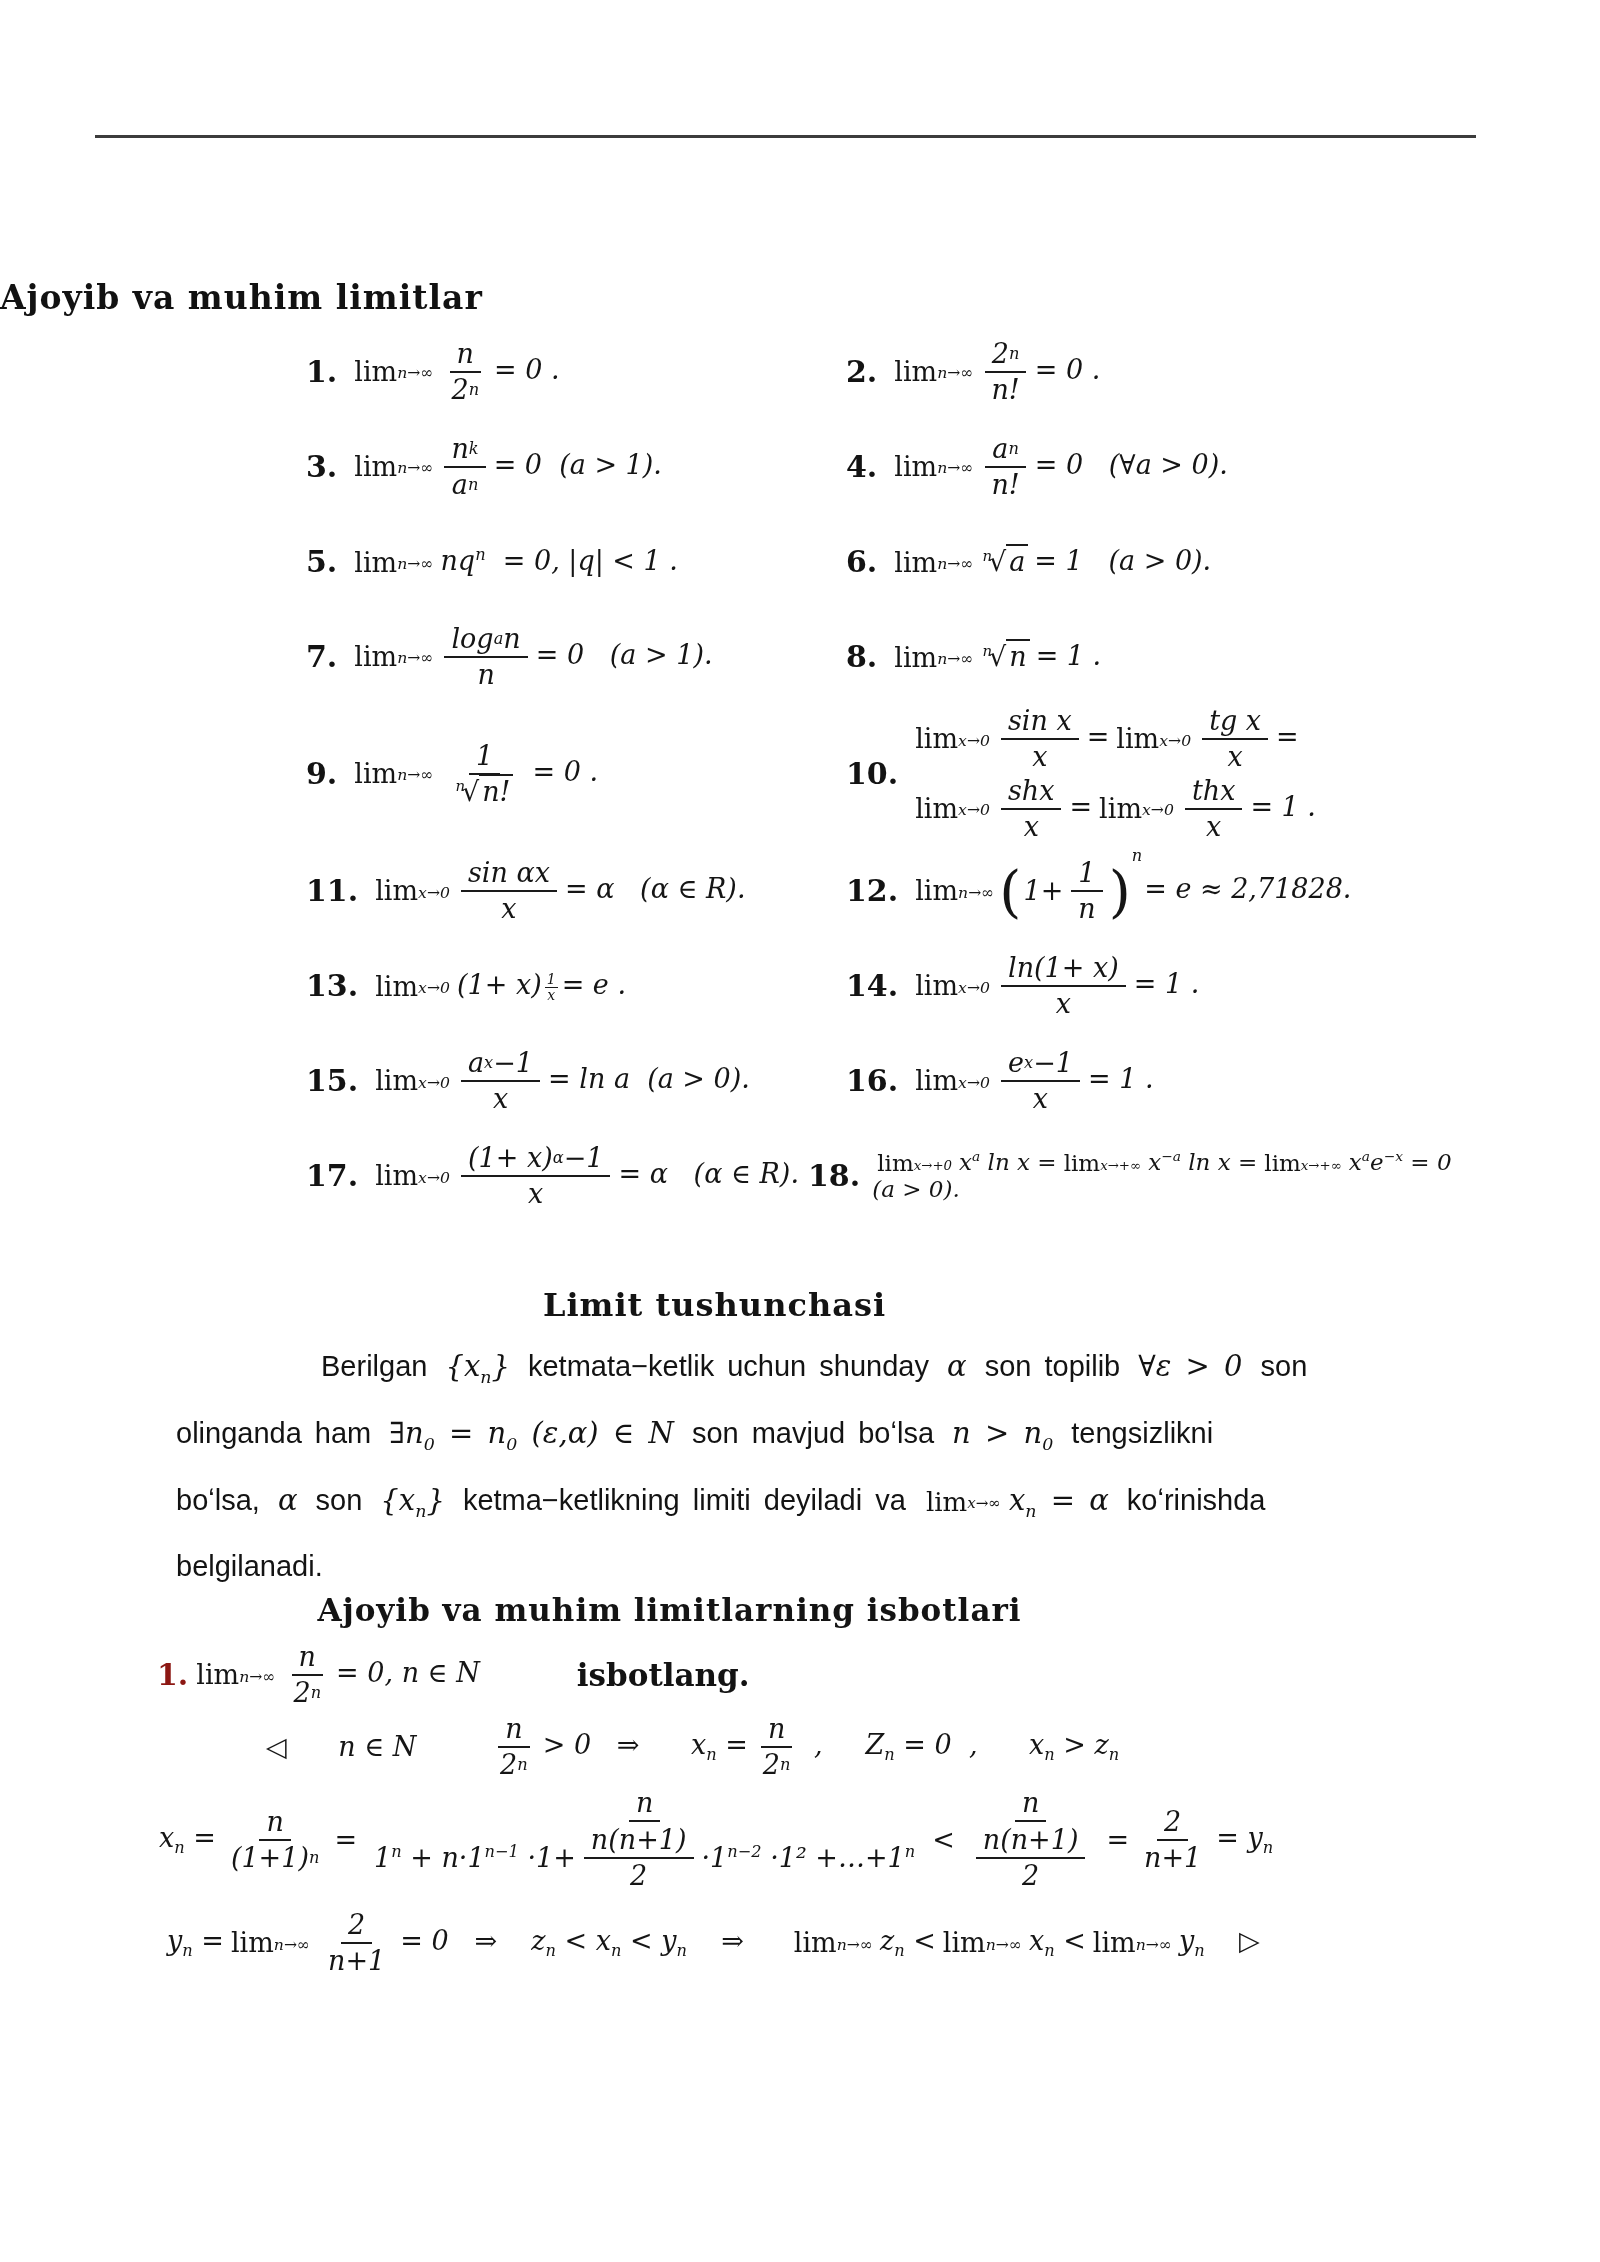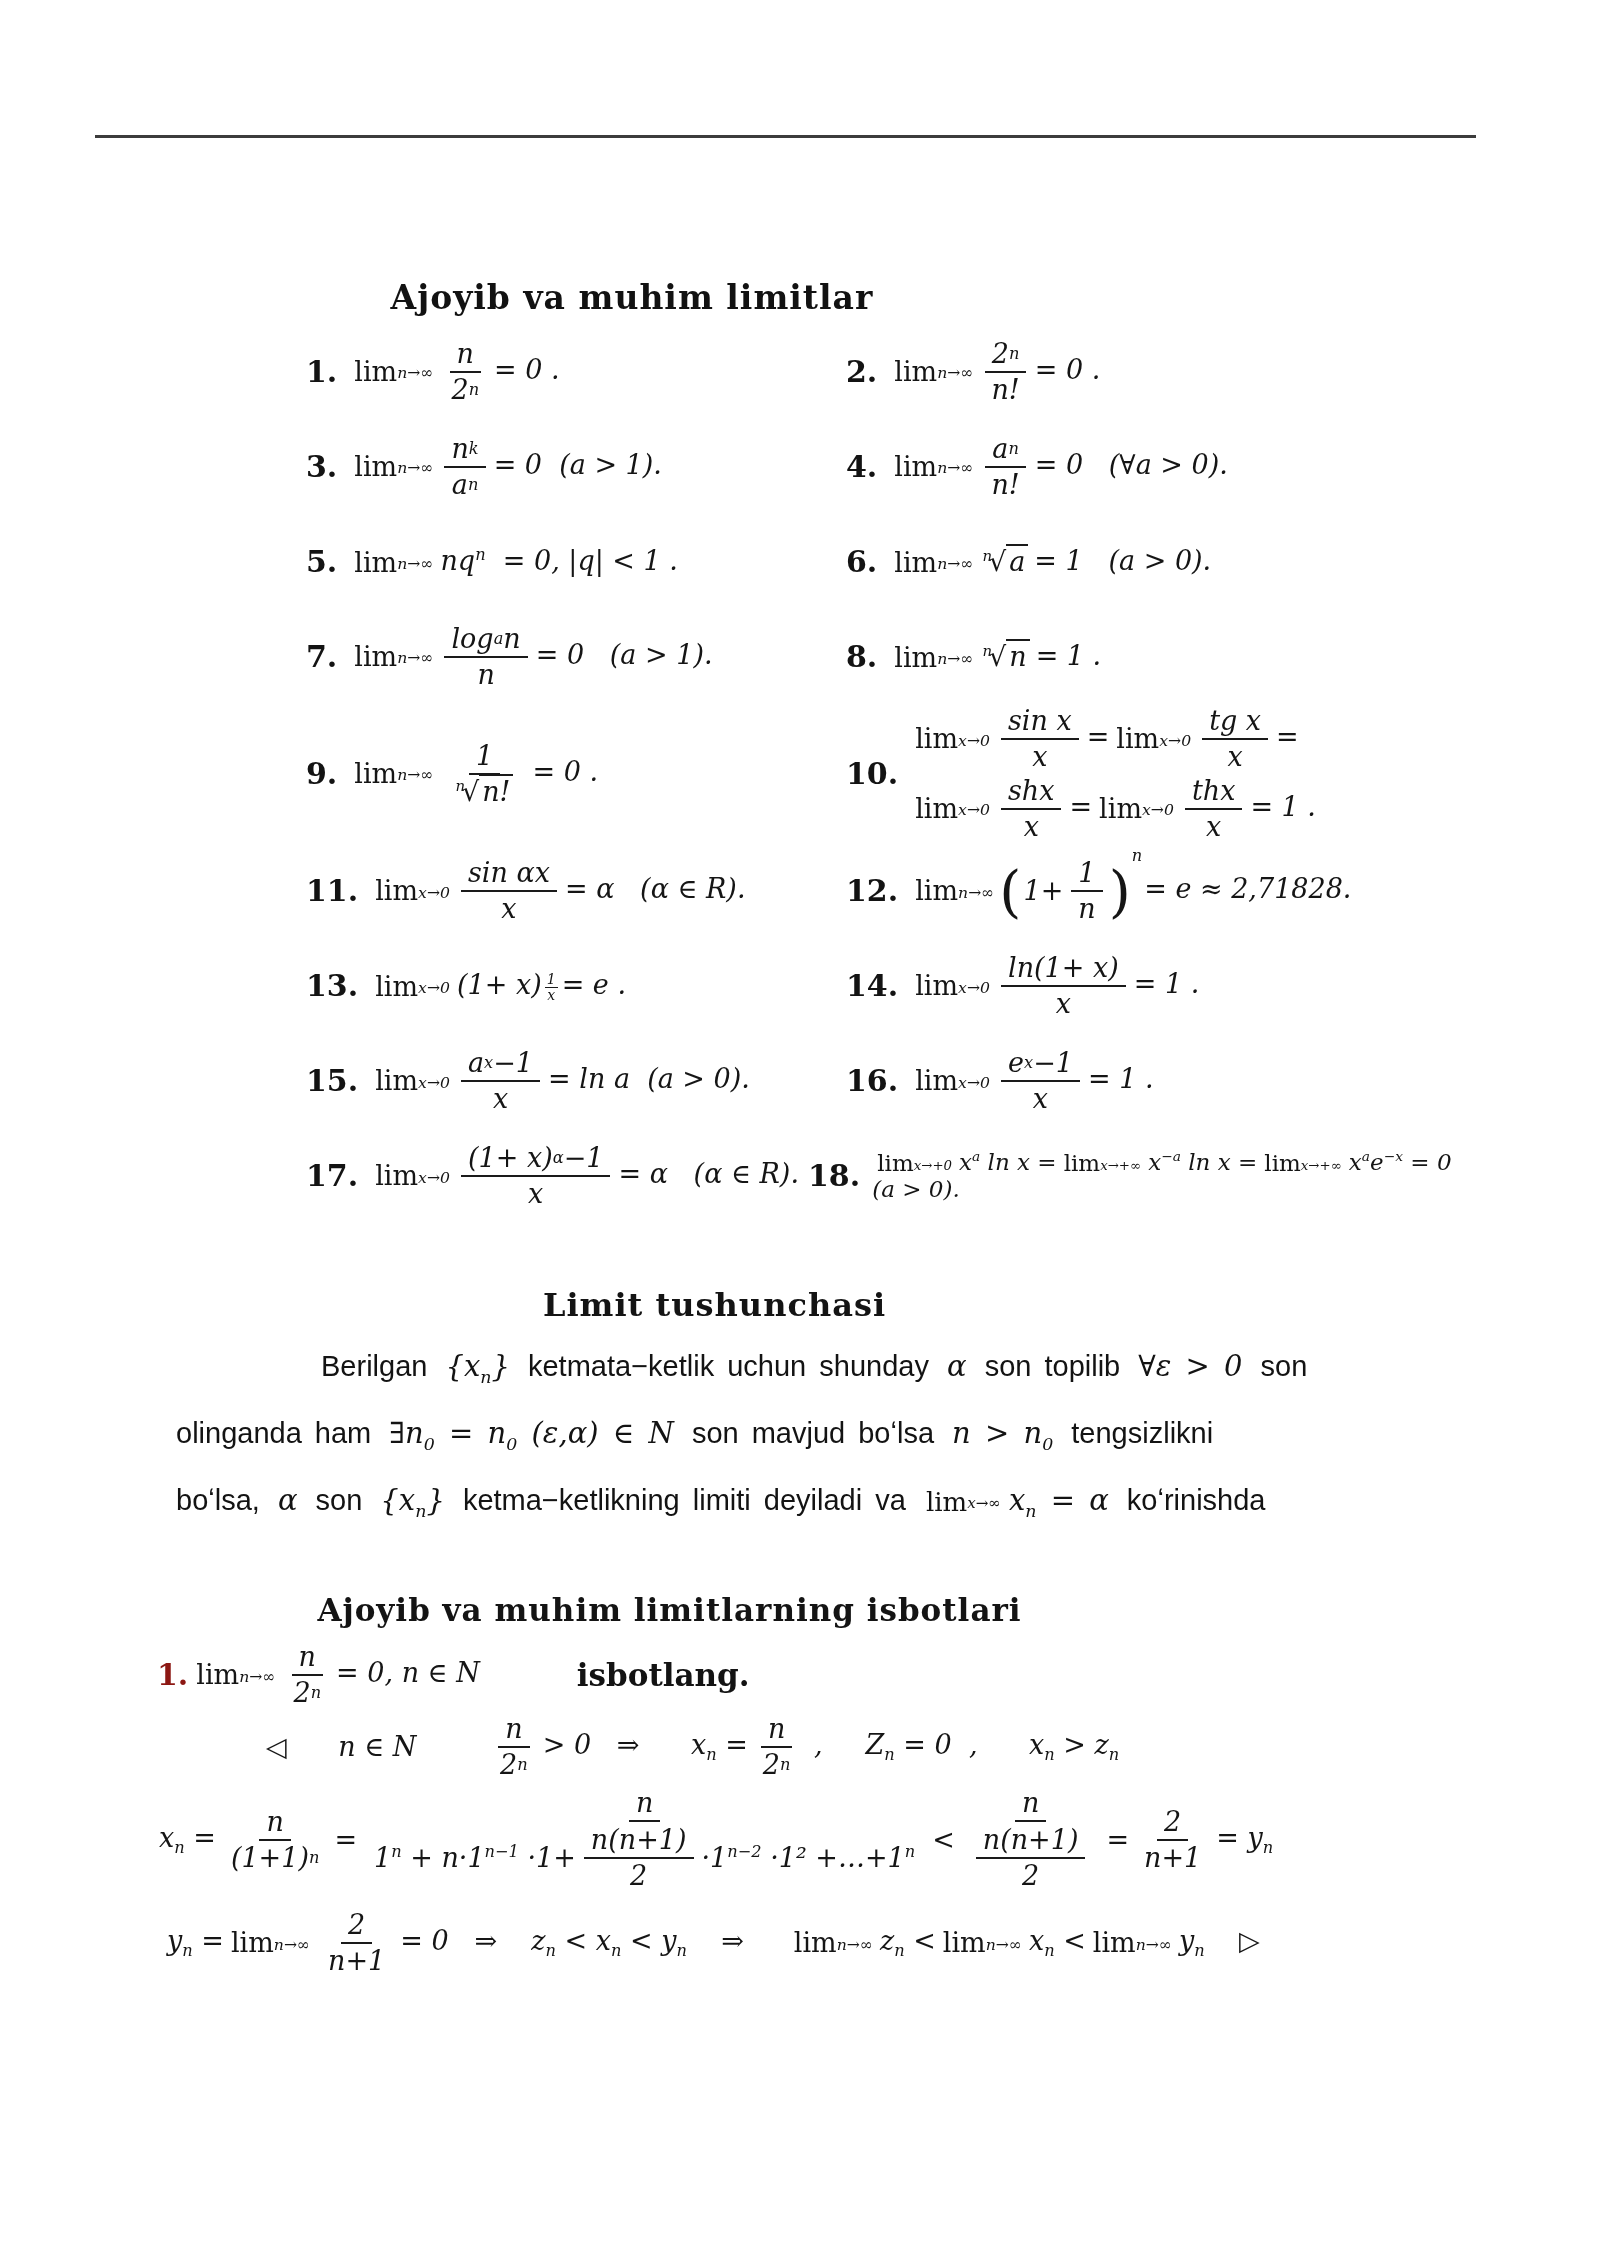--- a/index.html
+++ b/index.html
@@ -1,19 +1,19 @@
 <!DOCTYPE html>
 <html><head>
 <meta charset="utf-8">
 <style>
   html,body{margin:0;padding:0;background:#ffffff;}
   body{width:1600px;height:2262px;position:relative;overflow:hidden;
        font-family:"Liberation Sans",sans-serif;color:#141414;}
   .top-rule{position:absolute;left:95px;top:135px;width:1381px;height:3px;background:#3c3c3c;}
-  .doc-title{position:absolute;top:278px;left:0;width:1264px;text-align:center;
+  .doc-title{position:absolute;top:278px;left:0;width:1264px;text-align:left;
        font-family:"DejaVu Serif",serif;font-weight:bold;font-size:33px;letter-spacing:1px;color:#121212;}
   
   .fgrid{position:absolute;top:324px;left:306px;width:1165px;display:grid;
        grid-template-columns:540px 1fr;grid-auto-rows:minmax(95px,auto);}
   .cell{display:flex;align-items:center;white-space:nowrap;}
   .fno{font-family:"DejaVu Serif",serif;font-weight:bold;font-size:30px;font-style:normal;
        margin-right:12px;color:#131313;}
   .math{font-family:"DejaVu Serif",serif;font-style:italic;font-size:27px;color:#151515;line-height:1.2;}
   .small-f .math{font-size:23px;}
   .small-f{margin-left:-38px;}
@@ -271,20 +271,21 @@
         </span><span class="mt">x<sup>a</sup>e<sup>−x</sup> = 0  (a &gt; 0).</span></span>
     </div>
 </div>
 
 <div class="concept-title">Limit tushunchasi</div>
 
 <div class="concept">
   <div class="pline indent"><span class="mt">Berilgan </span><span class="mi">{x<sub>n</sub>}</span><span class="mt"> ketmata−ketlik uchun shunday </span><span class="mi">α</span><span class="mt"> son topilib </span><span class="mi">∀ε &gt; 0</span><span class="mt"> son</span></div>
   <div class="pline"><span class="mt">olinganda ham </span><span class="mi">∃n<sub>0</sub> = n<sub>0</sub> (ε,α) ∈ N</span><span class="mt"> son mavjud boʻlsa </span><span class="mi">n &gt; n<sub>0</sub></span><span class="mt"> tengsizlikni</span></div>
   <div class="pline"><span class="mt">boʻlsa, </span><span class="mi">α</span><span class="mt"> son </span><span class="mi">{x<sub>n</sub>}</span><span class="mt"> ketma−ketlikning limiti deyiladi va </span><span class="lim"><span class="lim-w">lim</span><span class="lim-s">x→∞</span></span><span class="mi">x<sub>n</sub> = α</span><span class="mt"> koʻrinishda</span></div>
+  <div class="pline"><span class="mt">belgilanadi.</span></div>
 </div>
 
 <div class="proofs-title">Ajoyib va muhim limitlarning isbotlari</div>
 
 <div class="problem-row">
   <span class="problem-no">1.</span>
   <span class="math"><span class="lim">
         <span class="lim-w">lim</span>
         <span class="lim-s">n→∞</span>
       </span><span class="frac">

